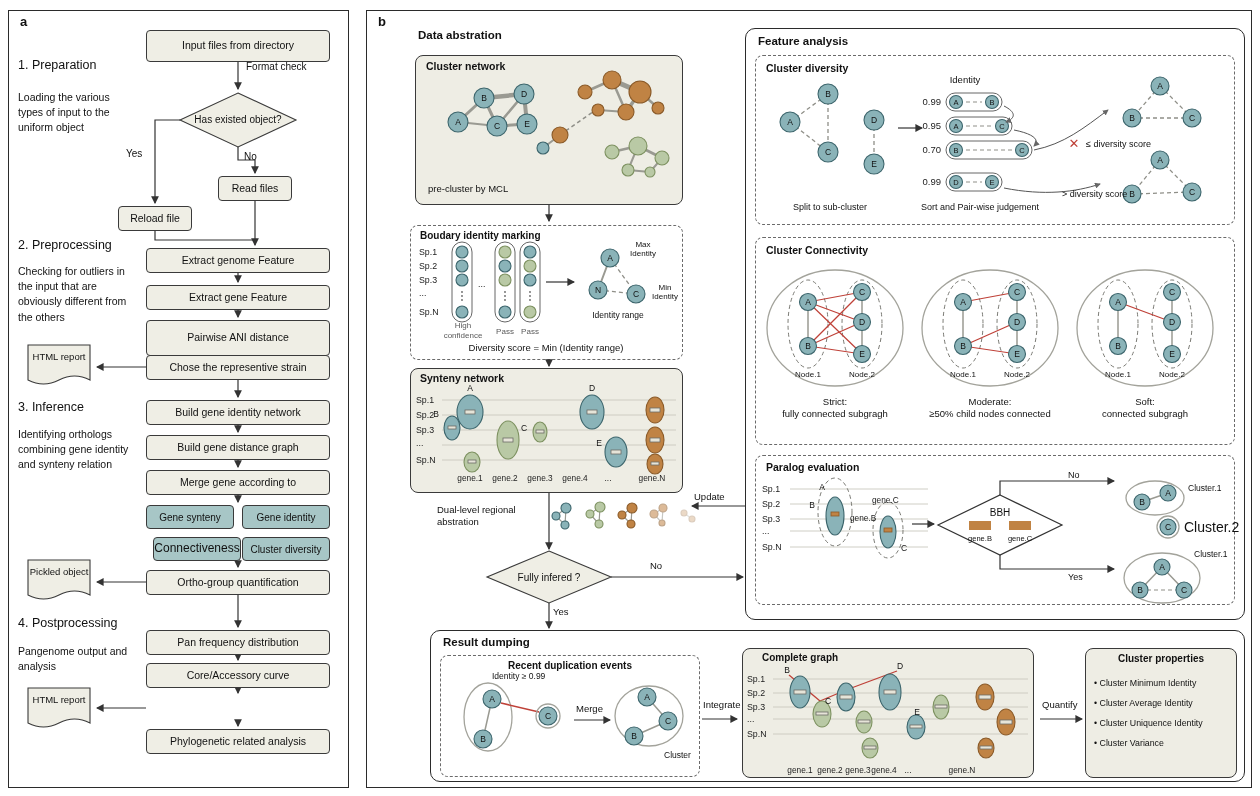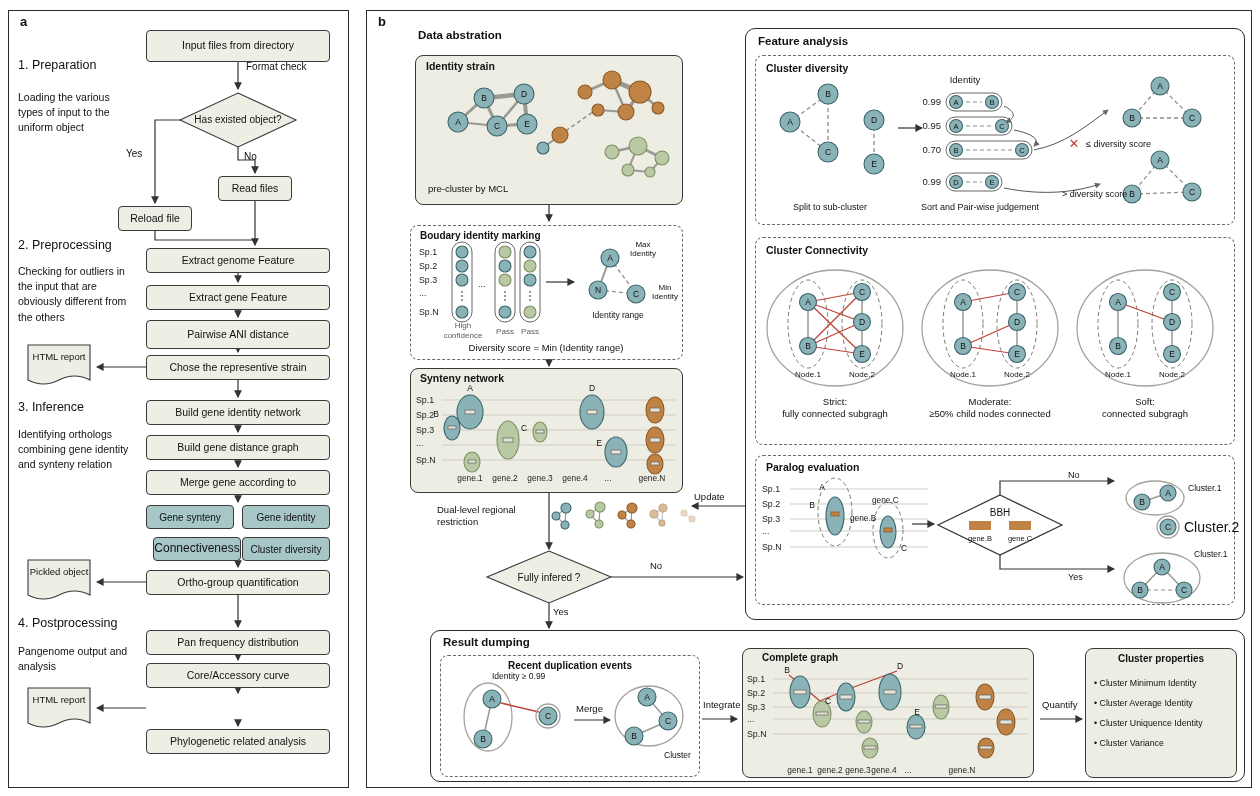--- a/index.html
+++ b/index.html
@@ -540,48 +540,48 @@
   <div class="lbl" style="left:126px;top:148px;font-size:10px">Yes</div>
   <div class="lbl" style="left:244px;top:151px;font-size:10px">No</div>
   <div class="lbl c" style="left:28px;top:351px;width:62px;font-size:9.5px">HTML report</div>
   <div class="lbl c" style="left:28px;top:566px;width:62px;font-size:9.5px">Pickled object</div>
   <div class="lbl c" style="left:28px;top:694px;width:62px;font-size:9.5px">HTML report</div>
   <div class="fbox" style="left:146px;top:30px;width:184px;height:32px">Input files from directory</div>
   <div class="fbox" style="left:218px;top:176px;width:74px;height:25px">Read files</div>
   <div class="fbox" style="left:118px;top:206px;width:74px;height:25px">Reload file</div>
   <div class="fbox" style="left:146px;top:248px;width:184px;height:25px">Extract genome Feature</div>
   <div class="fbox" style="left:146px;top:285px;width:184px;height:25px">Extract gene Feature</div>
-  <div class="fbox" style="left:146px;top:320px;width:184px;height:29px">Pairwise ANI distance</div>
+  <div class="fbox" style="left:146px;top:320px;width:184px;height:36px">Pairwise ANI distance</div>
   <div class="fbox" style="left:146px;top:355px;width:184px;height:25px">Chose the representive strain</div>
   <div class="fbox" style="left:146px;top:435px;width:184px;height:25px">Build gene distance graph</div>
   <div class="fbox" style="left:146px;top:400px;width:184px;height:25px">Build gene identity network</div>
   <div class="fbox" style="left:146px;top:470px;width:184px;height:25px">Merge gene according to</div>
   <div class="fbox teal" style="left:146px;top:505px;width:88px;height:24px;font-size:10px">Gene synteny</div>
   <div class="fbox teal" style="left:242px;top:505px;width:88px;height:24px;font-size:10px">Gene identity</div>
   <div class="fbox teal" style="left:153px;top:537px;width:88px;height:24px;font-size:12px">Connectiveness</div>
   <div class="fbox teal" style="left:242px;top:537px;width:88px;height:24px;font-size:10px">Cluster diversity</div>
   <div class="fbox" style="left:146px;top:570px;width:184px;height:25px">Ortho-group quantification</div>
   <div class="fbox" style="left:146px;top:630px;width:184px;height:25px">Pan frequency distribution</div>
   <div class="fbox" style="left:146px;top:663px;width:184px;height:25px">Core/Accessory curve</div>
   <div class="fbox" style="left:146px;top:729px;width:184px;height:25px">Phylogenetic related analysis</div>
 
   <div class="lbl b" style="left:378px;top:14px;font-size:13px">b</div>
   <div class="lbl b" style="left:418px;top:28px;font-size:11.5px">Data abstration</div>
-  <div class="lbl b" style="left:426px;top:60px;font-size:10.5px">Identity strain</div>
+  <div class="lbl b" style="left:426px;top:60px;font-size:10.5px">Cluster network</div>
   <div class="lbl" style="left:428px;top:183px;font-size:9.5px">pre-cluster by MCL</div>
   <div class="lbl b" style="left:420px;top:230px;font-size:10px">Boudary identity marking</div>
   <div class="lbl c gray" style="left:436px;top:321px;width:54px;font-size:8px;line-height:1.2">High confidence</div>
   <div class="lbl c gray" style="left:494px;top:327px;width:22px;font-size:8px">Pass</div>
   <div class="lbl c gray" style="left:519px;top:327px;width:22px;font-size:8px">Pass</div>
   <div class="lbl c" style="left:624px;top:240px;width:38px;font-size:8px;line-height:1.15">Max Identity</div>
   <div class="lbl c" style="left:648px;top:283px;width:34px;font-size:8px;line-height:1.15">Min Identity</div>
   <div class="lbl c" style="left:580px;top:310px;width:76px;font-size:8.5px">Identity range</div>
   <div class="lbl c" style="left:412px;top:342px;width:268px;font-size:9.5px">Diversity score = Min (Identity range)</div>
   <div class="lbl b" style="left:420px;top:372px;font-size:10.5px">Synteny network</div>
-  <div class="lbl" style="left:437px;top:504px;width:96px;font-size:9.5px">Dual-level regional restriction</div>
+  <div class="lbl" style="left:437px;top:504px;width:96px;font-size:9.5px">Dual-level regional abstration</div>
   <div class="lbl" style="left:553px;top:606px;font-size:9.5px">Yes</div>
   <div class="lbl" style="left:650px;top:560px;font-size:9.5px">No</div>
   <div class="lbl" style="left:694px;top:491px;font-size:9.5px">Update</div>
   <div class="lbl b" style="left:758px;top:34px;font-size:11.5px">Feature analysis</div>
   <div class="lbl b" style="left:766px;top:62px;font-size:10.5px">Cluster diversity</div>
   <div class="lbl c" style="left:770px;top:202px;width:120px;font-size:9px">Split to sub-cluster</div>
   <div class="lbl c" style="left:925px;top:74px;width:80px;font-size:9.5px">Identity</div>
   <div class="lbl" style="left:1086px;top:139px;font-size:9px">≤ diversity score</div>
   <div class="lbl" style="left:1062px;top:189px;font-size:9px">&gt; diversity score</div>
   <div class="lbl c" style="left:880px;top:202px;width:200px;font-size:9px">Sort and Pair-wise judgement</div>

